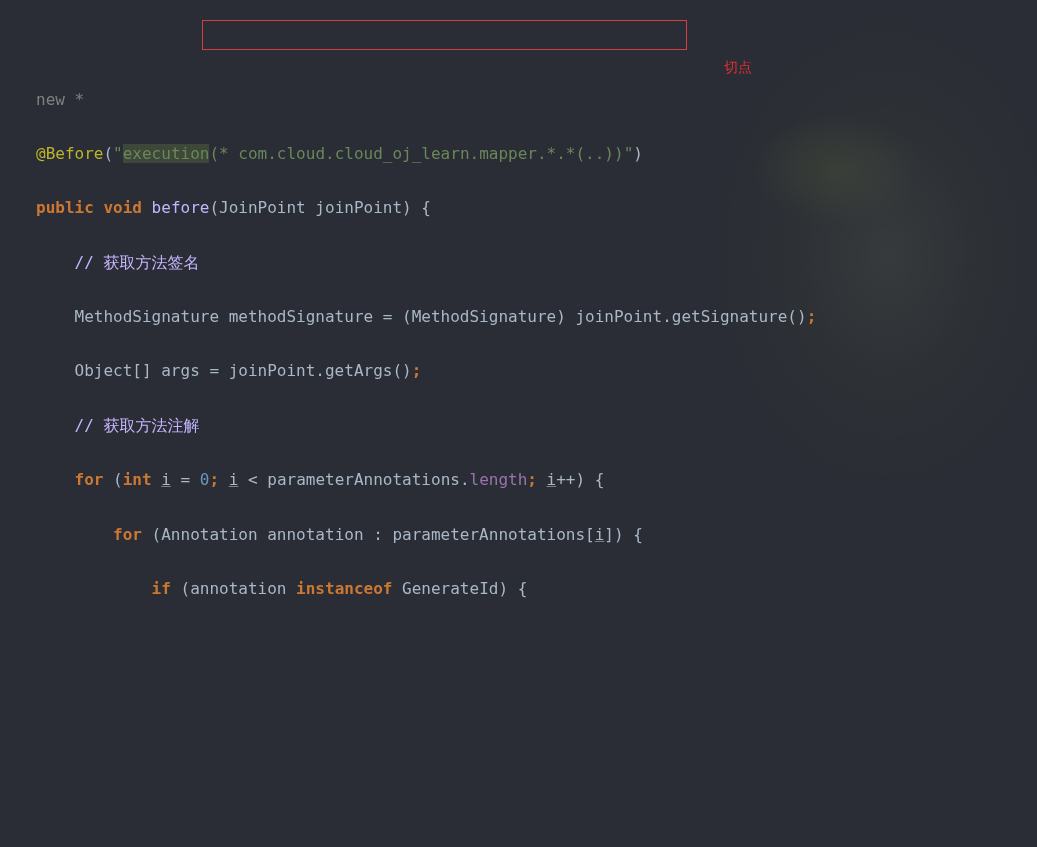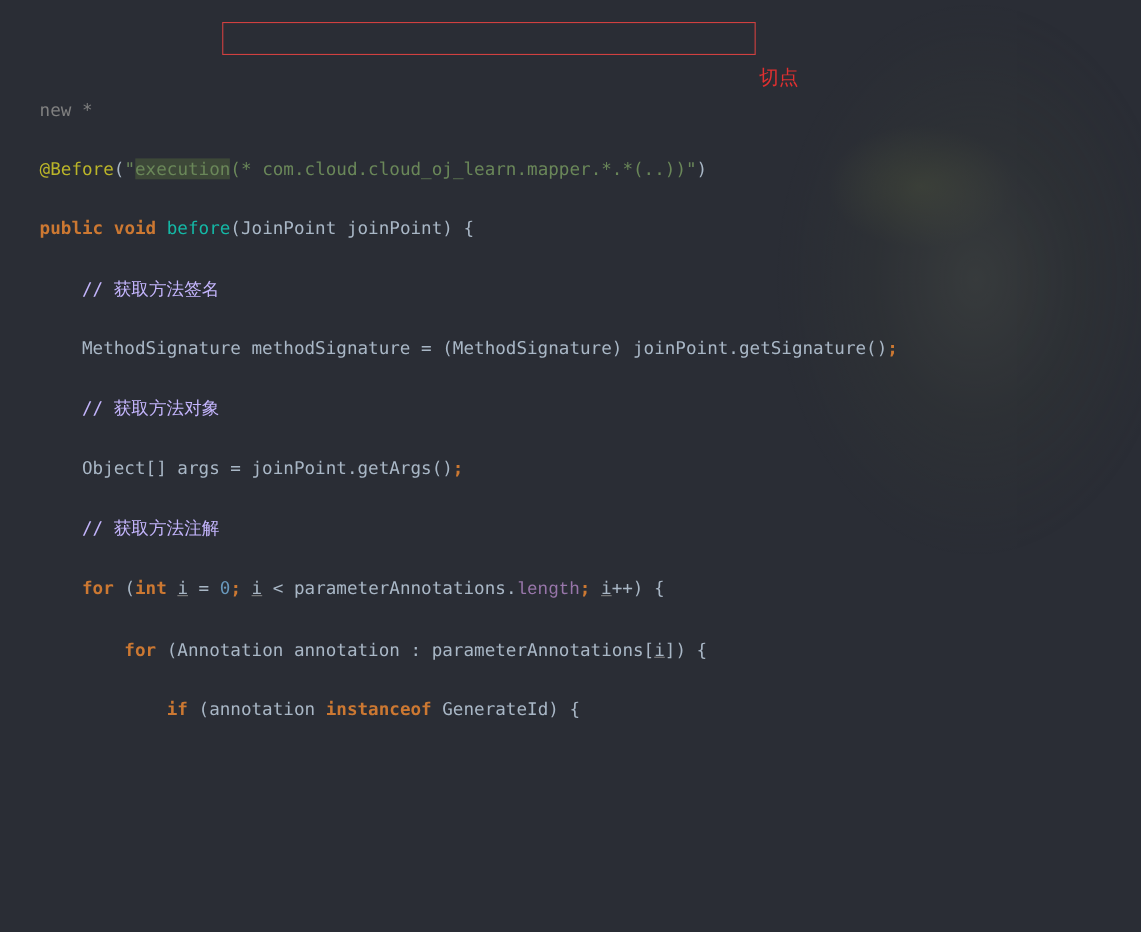--- a/index.html
+++ b/index.html
@@ -40,55 +40,54 @@
     white-space: pre;
   }
   .line { display: block; }
   .gray    { color: #808080; text-align: right; }
   .comment { color: #c4b5fd; }
   .kw      { color: #cc7832; font-weight: bold; }
   .ann     { color: #bbb529; }
   .str     { color: #6a8759; }
   .txt     { color: #a9b7c6; }
   .num     { color: #6897bb; }
-  .purple  { color: #9876aa; font-family: Liberation Mono, monospace; }
+  .purple  { color: #9876aa; }
   .classC  { color: #a9b7c6; margin-top: 45px; }
-  .method  { color: #14b8a6; }
+  .method  { color: #c4b5fd; }
   .underline { text-decoration: underline; text-decoration-color: #808080; }
   .hl-exec { background: rgba(80,100,60,0.5); }
   .redbox {
     position: absolute;
     border: 1px solid #d04040;
     top: 20px;
     left: 202px;
     width: 485px;
     height: 30px;
     pointer-events: none;
   }
   .annot-label {
     position: absolute;
     top: 56px;
-    left: 690px;
+    left: 724px;
     color: #e03030;
-    font-size: 18px;
+    font-size: 14px;
     pointer-events: none;
   }
 </style>
 </head>
 <body>
 
 <div class="editor">
 <div class="redbox"></div>
 <div class="annot-label">切点</div>
 <span class="line"><span class="gray">new *</span></span>
 <span class="line"><span class="ann">@Before</span><span class="txt">(</span><span class="str">"</span><span class="str hl-exec">execution</span><span class="str">(* com.cloud.cloud_oj_learn.mapper.*.*(..))</span><span class="str">"</span><span class="txt">)</span></span>
 <span class="line"><span class="kw">public</span> <span class="kw">void</span> <span class="method">before</span><span class="txt">(JoinPoint joinPoint) {</span></span>
 <span class="line">    <span class="comment">// 获取方法签名</span></span>
 <span class="line">    <span class="txt">MethodSignature methodSignature = (MethodSignature) joinPoint.getSignature()</span><span class="kw">;</span></span>
-<span class="line">    <span class="comment">// 获取方法对象</span></span>
 <span class="line">    <span class="txt">Object[] args = joinPoint.getArgs()</span><span class="kw">;</span></span>
 <span class="line">    <span class="comment">// 获取方法注解</span></span>
 <span class="line">    <span class="kw">for</span> (<span class="kw">int</span> <span class="txt underline">i</span><span class="txt"> = </span><span class="num">0</span><span class="kw">; </span><span class="txt underline">i</span><span class="txt"> &lt; parameterAnnotations.</span><span class="purple">length</span><span class="kw">; </span><span class="txt underline">i</span><span class="txt">++) {</span></span>
 <span class="line">        <span class="kw">for</span><span class="txt"> (Annotation annotation : parameterAnnotations[</span><span class="txt underline">i</span><span class="txt">]) {</span></span>
 <span class="line">            <span class="kw">if</span><span class="txt"> (annotation </span><span class="kw">instanceof</span><span class="txt"> </span><span class="classC">GenerateId</span><span class="txt">) {</span></span>
 <span class="line">                </span>
 
 
 
 

